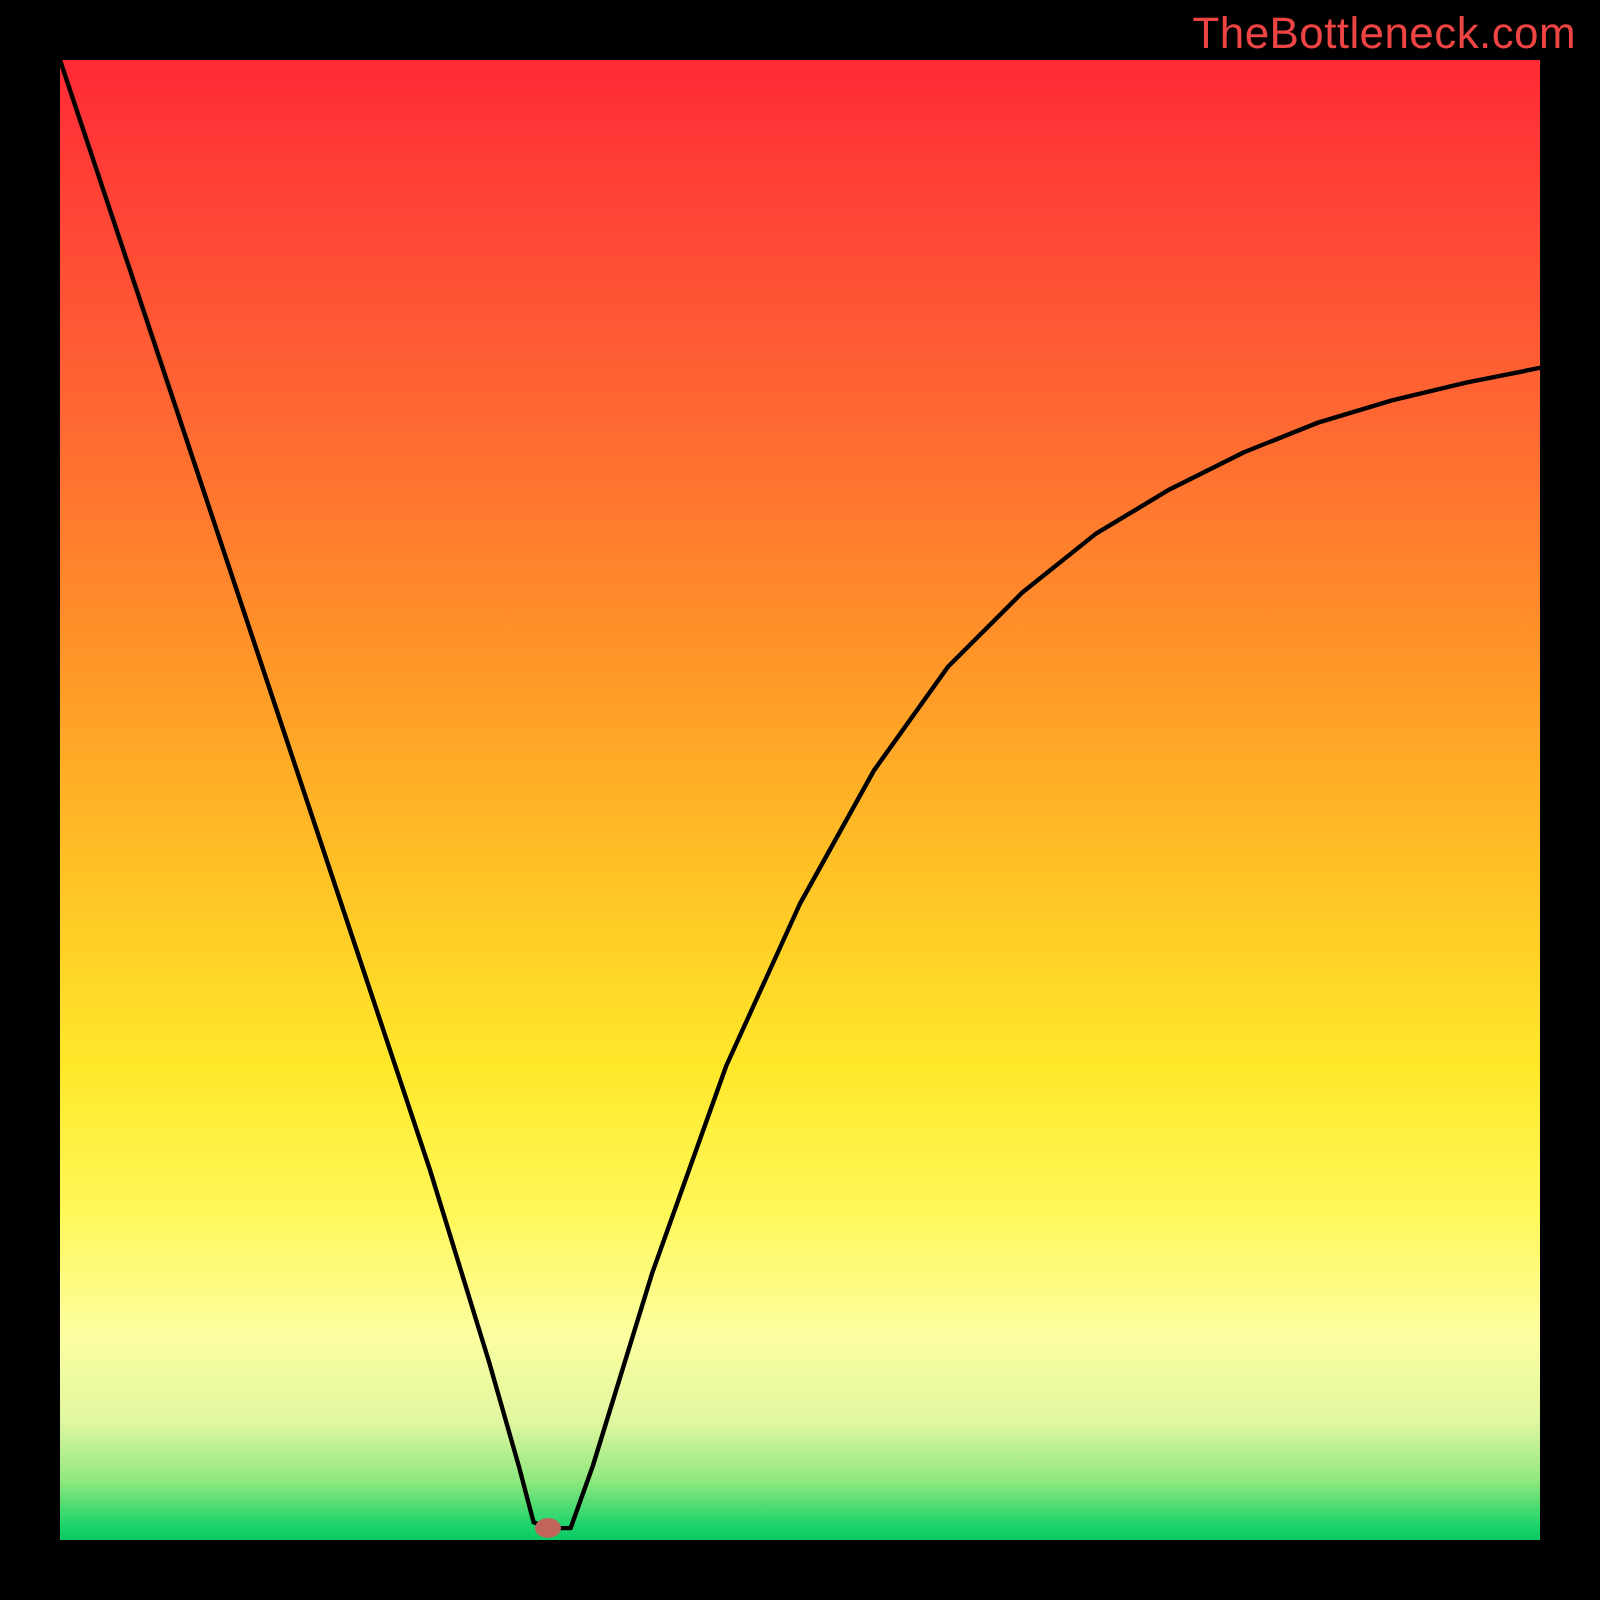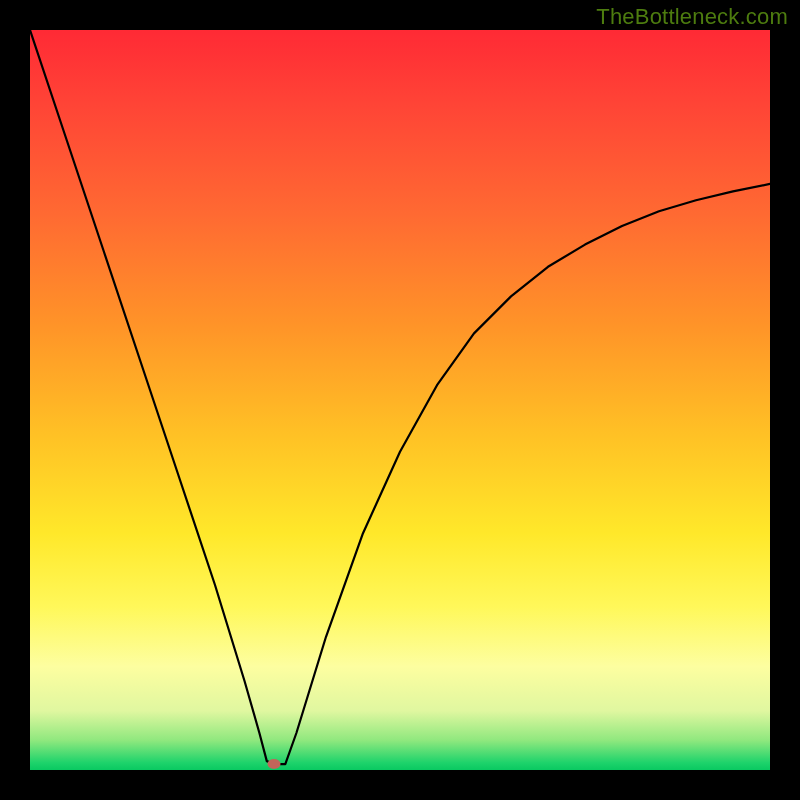--- a/index.html
+++ b/index.html
@@ -52,21 +52,21 @@
     width: 13px;
     height: 10px;
     border-radius: 50%;
     background: #c1655a;
     transform: translate(-50%, -50%);
   }
   .watermark {
     position: absolute;
     top: 4px;
     right: 12px;
-    color: #4d7c0f;
+    color: #ef4444;
     font-size: 22px;
     letter-spacing: 0.2px;
     font-weight: 500;
     margin-left: 40px;
   }
 </style>
 </head>
 <body>
 
 <div class="frame">

